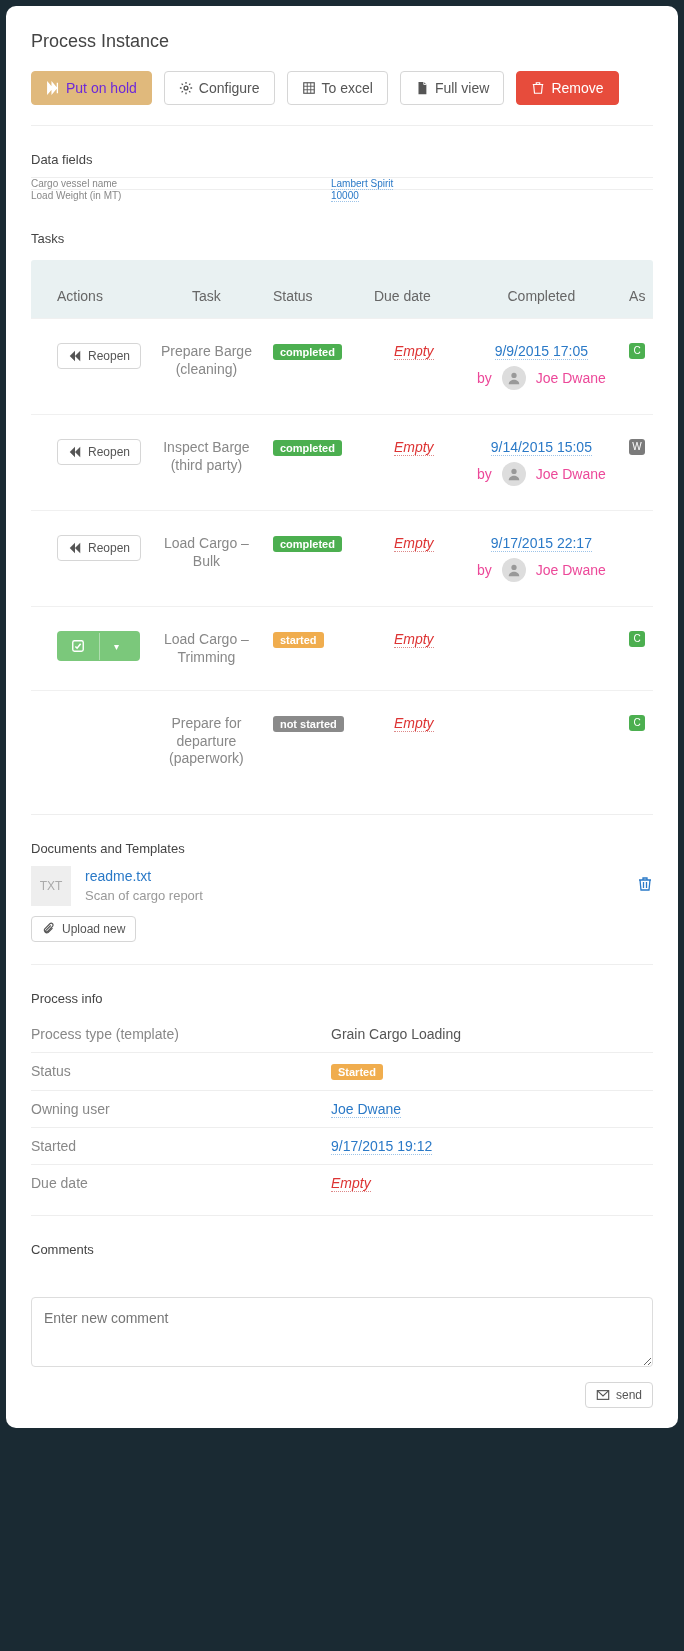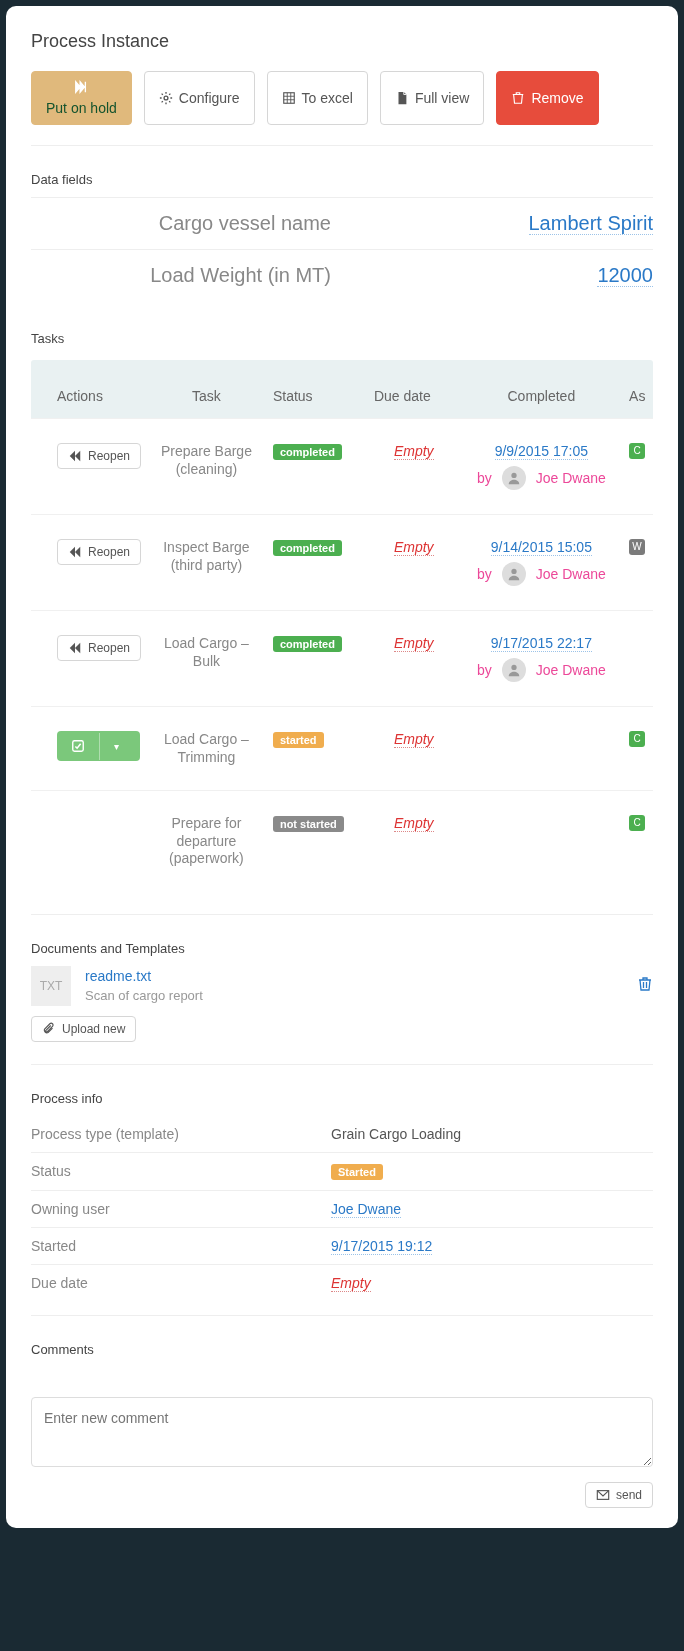--- a/index.html
+++ b/index.html
@@ -40,35 +40,35 @@
     gap:6px;
     border:1px solid #d6d6d6;
     background:#fff;
     color:#555;
     padding:8px 14px;
     border-radius:4px;
     font-size:14px;
     cursor:pointer;
     white-space:nowrap;
   }
-  .btn-hold { background:#e0b97c; border-color:#e0b97c; color:#14532d;flex-direction:column; }
+  .btn-hold { background:#e0b97c; border-color:#e0b97c; color:#6d28d9; }
   .btn-danger { background:#e74c3c; border-color:#e74c3c; color:#fff; }
   .btn-sm { font-size:12px; padding:5px 10px; }
   .btn-green-split { background:#7bc87b; border-color:#7bc87b; color:#fff; display:flex; align-items:center; padding:0; border-radius:4px; overflow:hidden; }
   .btn-green-split .seg { padding:8px 14px; display:flex; align-items:center; }
   .btn-green-split .seg + .seg { border-left:1px solid rgba(255,255,255,0.4); font-size:10px; }
   .icon { width:14px; height:14px; display:inline-flex; align-items:center; justify-content:center; }
   .icon svg { width:100%; height:100%; }
 
   hr.sep { border:none; border-top:1px solid #eee; margin:0; }
 
   .section-title { font-size:13px; color:#444; margin:26px 0 10px 0; }
 
   .kv-list { }
-  .kv-row { display:flex; align-items:center; padding:14px 0; border-top:1px solid #eee; font-size:20px;text-align:right; }
+  .kv-row { display:flex; align-items:center; padding:0 0; border-top:1px solid #eee; font-size:10px; }
   .kv-row:first-child { border-top:1px solid #eee; }
   .kv-label { width:300px; color:#888; }
   .kv-value { flex:1; }
   .link-dotted { color:#2a79c7; border-bottom:1px dotted #9cc3e8; cursor:pointer; }
   .empty-val { color:#d33; font-style:italic; border-bottom:1px dotted #d88; cursor:pointer; }
 
   .tasks-wrap { margin-top:14px; overflow:hidden; border-radius:3px; }
   table.tasks { width:100%; border-collapse:collapse; table-layout:fixed; }
   table.tasks thead th {
     text-align:left;
@@ -201,21 +201,21 @@
 
     
     <div class="section-title">Data fields</div>
     <div class="kv-list" id="df-list">
         <div class="kv-row">
           <div class="kv-label">Cargo vessel name</div>
           <div class="kv-value"><span class="link-dotted">Lambert Spirit</span></div>
         </div>
         <div class="kv-row">
           <div class="kv-label">Load Weight (in MT)</div>
-          <div class="kv-value"><span class="link-dotted">12000</span></div>
+          <div class="kv-value"><span class="link-dotted">10000</span></div>
         </div>
       </div>
 
     
     <div class="section-title" style="margin-top:30px;">Tasks</div>
     <div class="tasks-wrap">
       <table class="tasks">
         <colgroup>
           <col class="col-actions">
             <col class="col-task">

